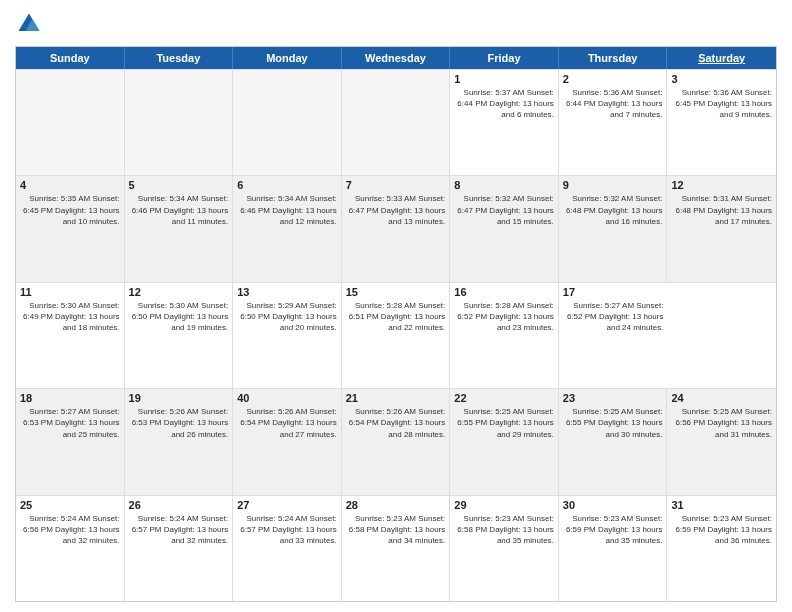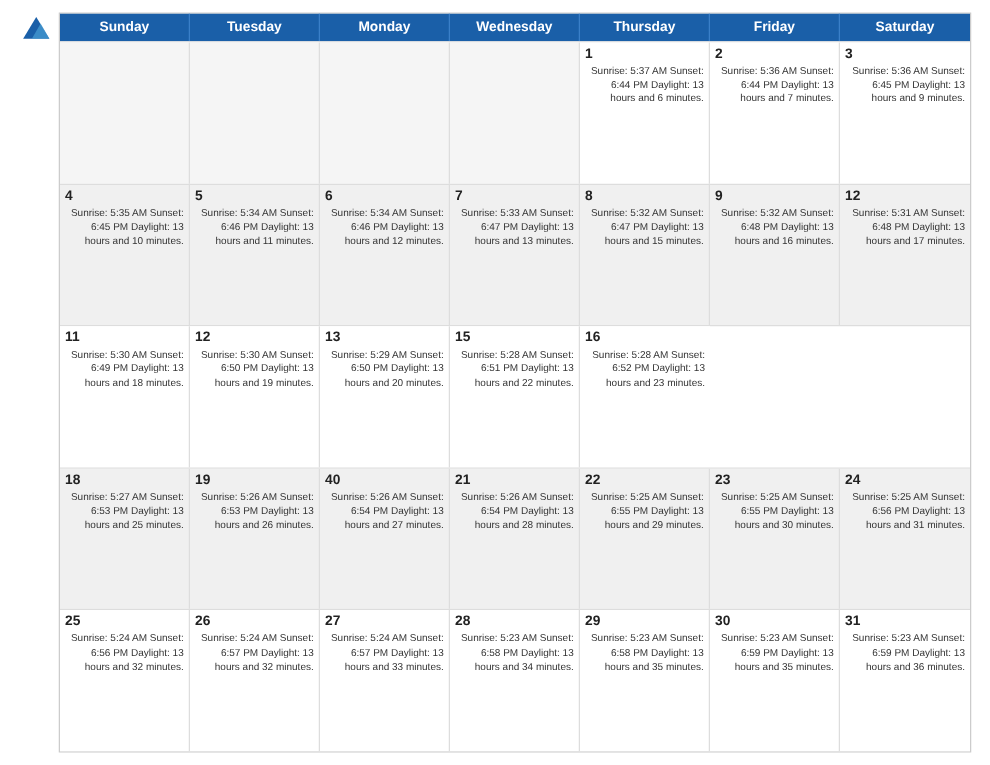--- a/index.html
+++ b/index.html
@@ -8,21 +8,21 @@
       background: #fff;
       width: 792px;
       height: 612px;
       overflow: hidden;
     }
     .page {
       width: 792px;
       height: 612px;
       padding: 10px 15px;
       display: flex;
-      flex-direction: row;
+      flex-direction: column;
     }
     .header {
       display: flex;
       justify-content: space-between;
       align-items: flex-start;
       margin-bottom: 8px;
     }
     .logo {
       display: flex;
       align-items: center;
@@ -66,21 +66,21 @@
       background: #1a5fa8;
     }
     .cal-header-cell {
       color: #fff;
       font-size: 11px;
       font-weight: bold;
       text-align: center;
       padding: 5px 2px;
       border-right: 1px solid #3a7fc8;
     }
-    .cal-header-cell:last-child { border-right: none; }
+    .cal-header-cell:last-child { border-right: none; text-decoration: underline; }
     .cal-body {
       flex: 1;
       display: flex;
       flex-direction: column;
     }
     .cal-row {
       display: grid;
       grid-template-columns: repeat(7, 1fr);
       flex: 1;
       border-top: 1px solid #ddd;
@@ -131,22 +131,22 @@
       <div class="location"></div>
     </div>
   </div>
 
   <div class="calendar">
     <div class="cal-header">
     <div class="cal-header-cell">Sunday</div>
         <div class="cal-header-cell">Tuesday</div>
         <div class="cal-header-cell">Monday</div>
         <div class="cal-header-cell">Wednesday</div>
+        <div class="cal-header-cell">Friday</div>
         <div class="cal-header-cell">Thursday</div>
-        <div class="cal-header-cell">Friday</div>
         <div class="cal-header-cell">Saturday</div>
       </div>
     <div class="cal-body">
     <div class="cal-row">
           <div class="cal-cell empty"></div>
           <div class="cal-cell empty"></div>
           <div class="cal-cell empty"></div>
           <div class="cal-cell empty"></div>
           <div class="cal-cell">
             <span class="cell-day">1</span>
@@ -250,20 +250,27 @@
 Daylight: 13 hours
 and 22 minutes.</div>
           </div>
           <div class="cal-cell">
             <span class="cell-day">16</span>
             <div class="cell-content">Sunrise: 5:28 AM
 Sunset: 6:52 PM
 Daylight: 13 hours
 and 23 minutes.</div>
           </div>
+          <div class="cal-cell">
+            <span class="cell-day">17</span>
+            <div class="cell-content">Sunrise: 5:27 AM
+Sunset: 6:52 PM
+Daylight: 13 hours
+and 24 minutes.</div>
+          </div>
         </div>
         <div class="cal-row">
           <div class="cal-cell shaded">
             <span class="cell-day">18</span>
             <div class="cell-content">Sunrise: 5:27 AM
 Sunset: 6:53 PM
 Daylight: 13 hours
 and 25 minutes.</div>
           </div>
           <div class="cal-cell shaded">

